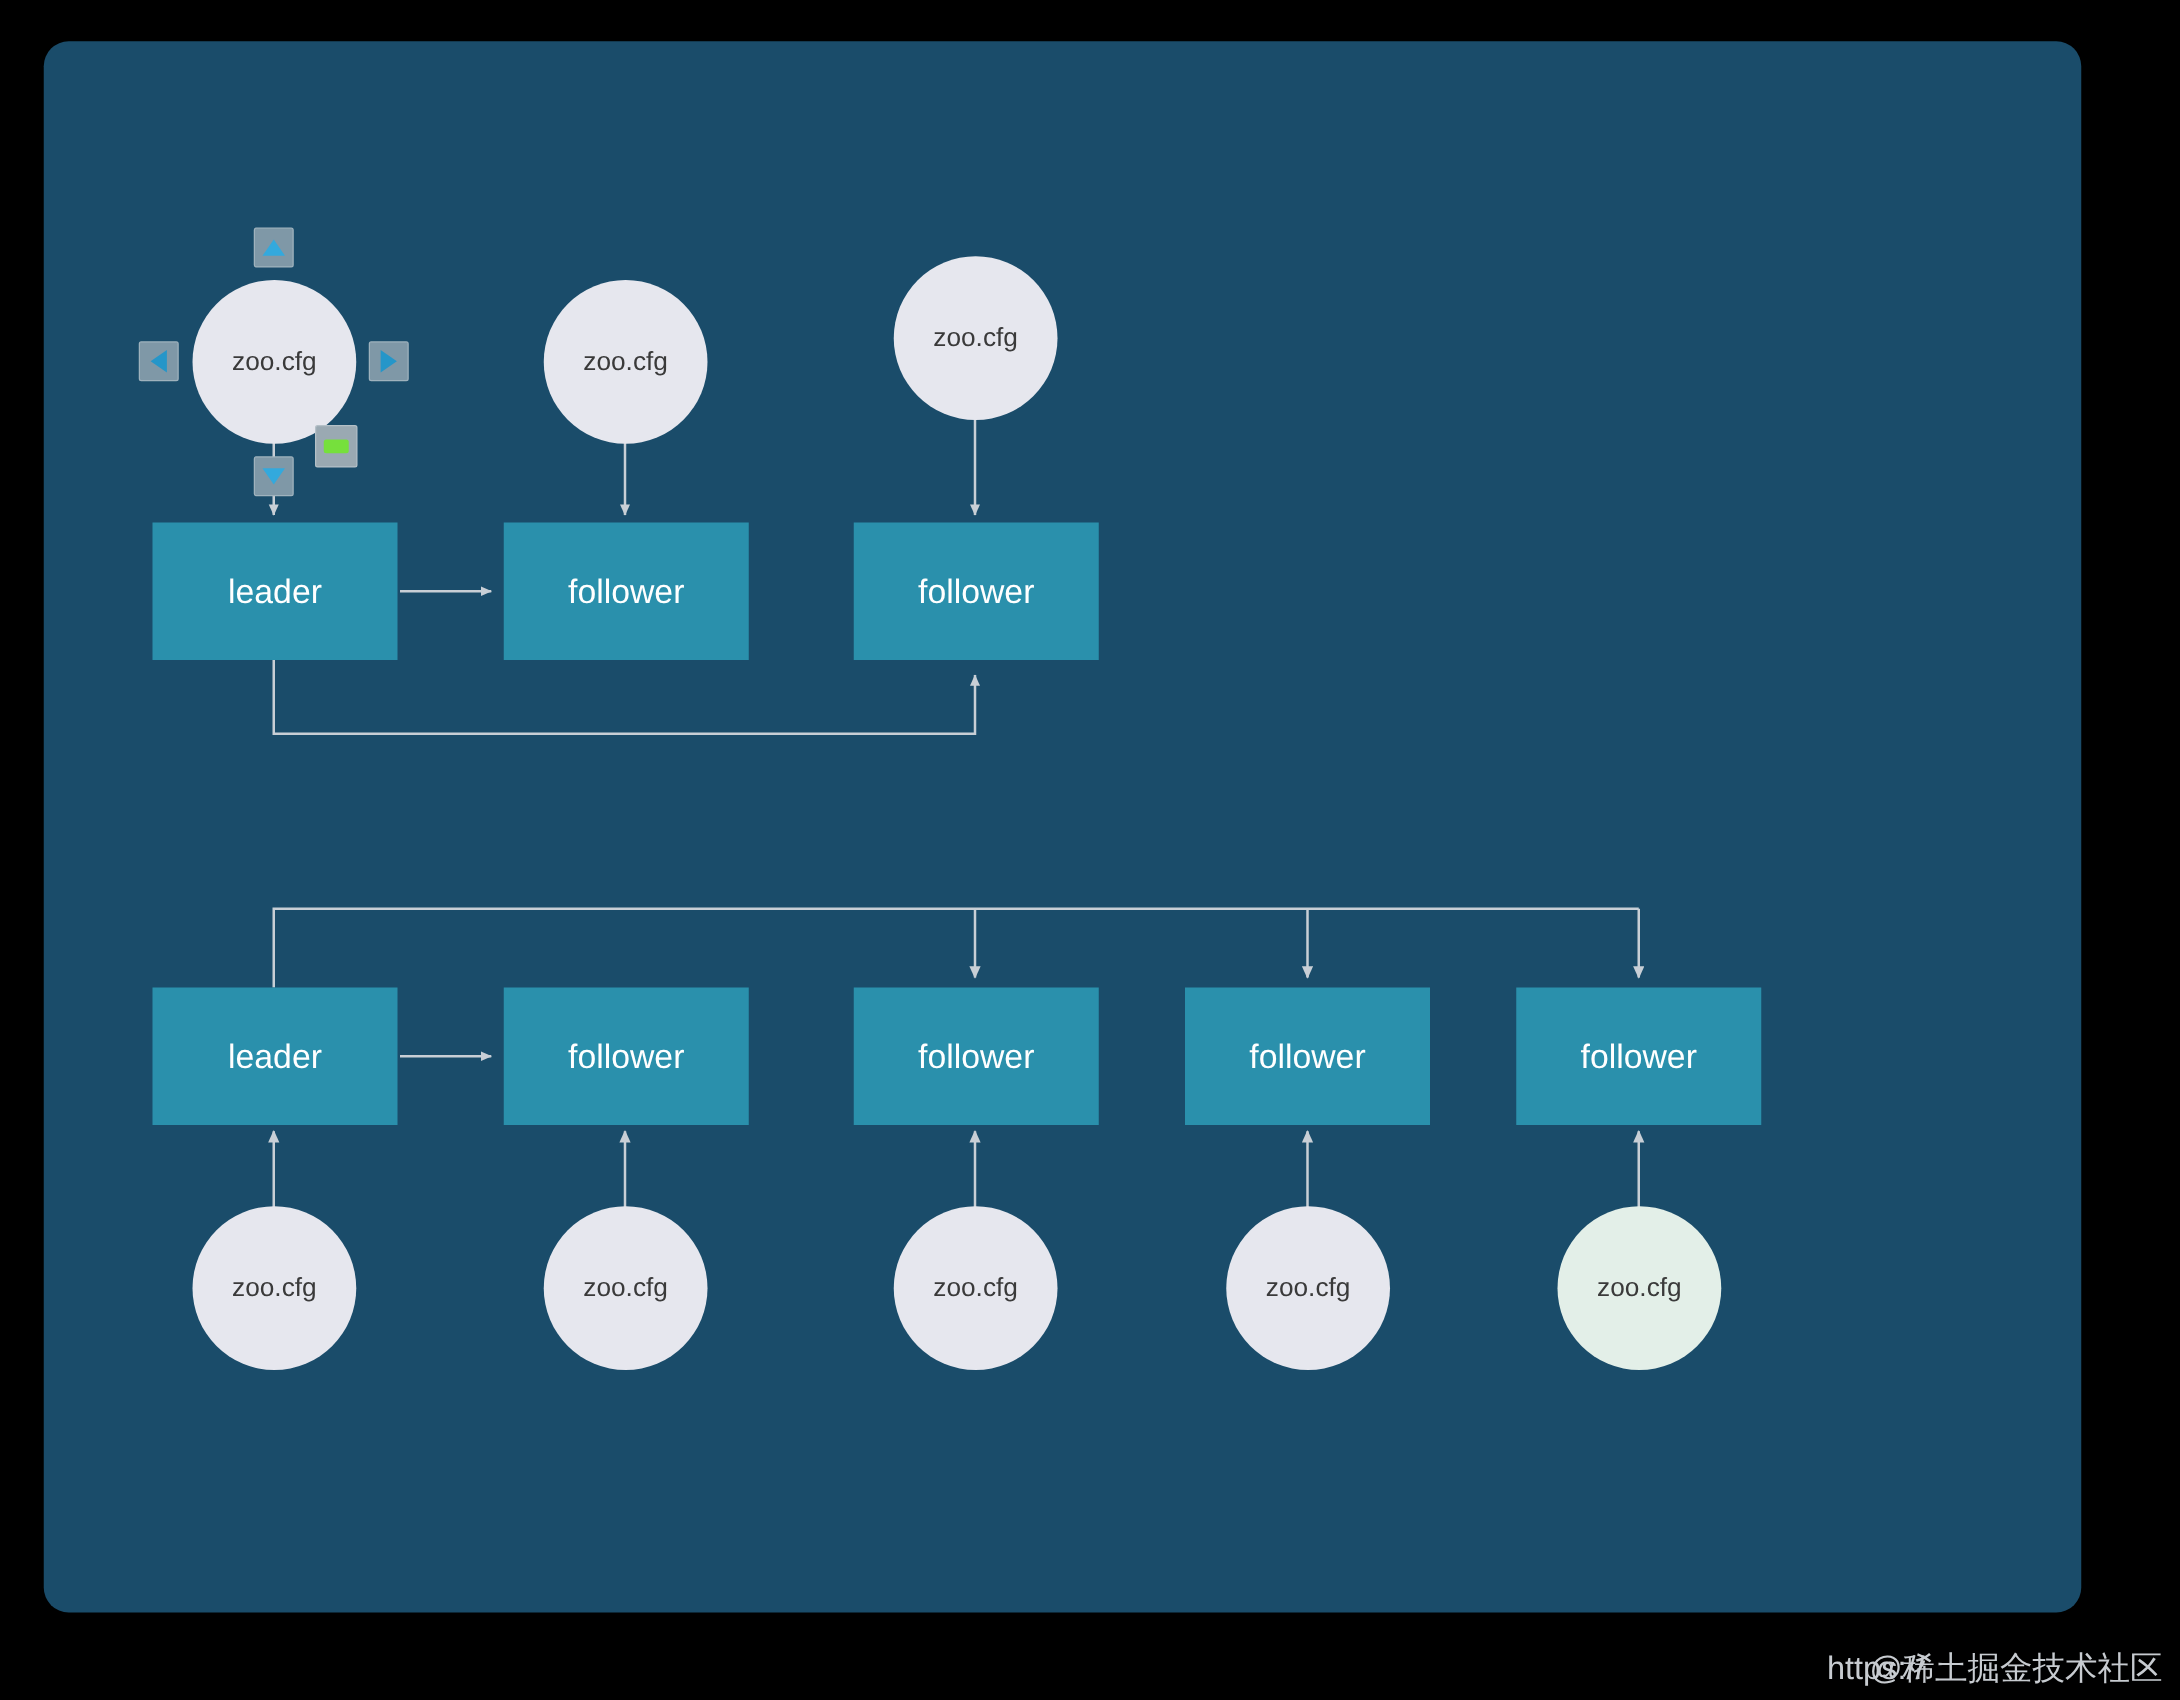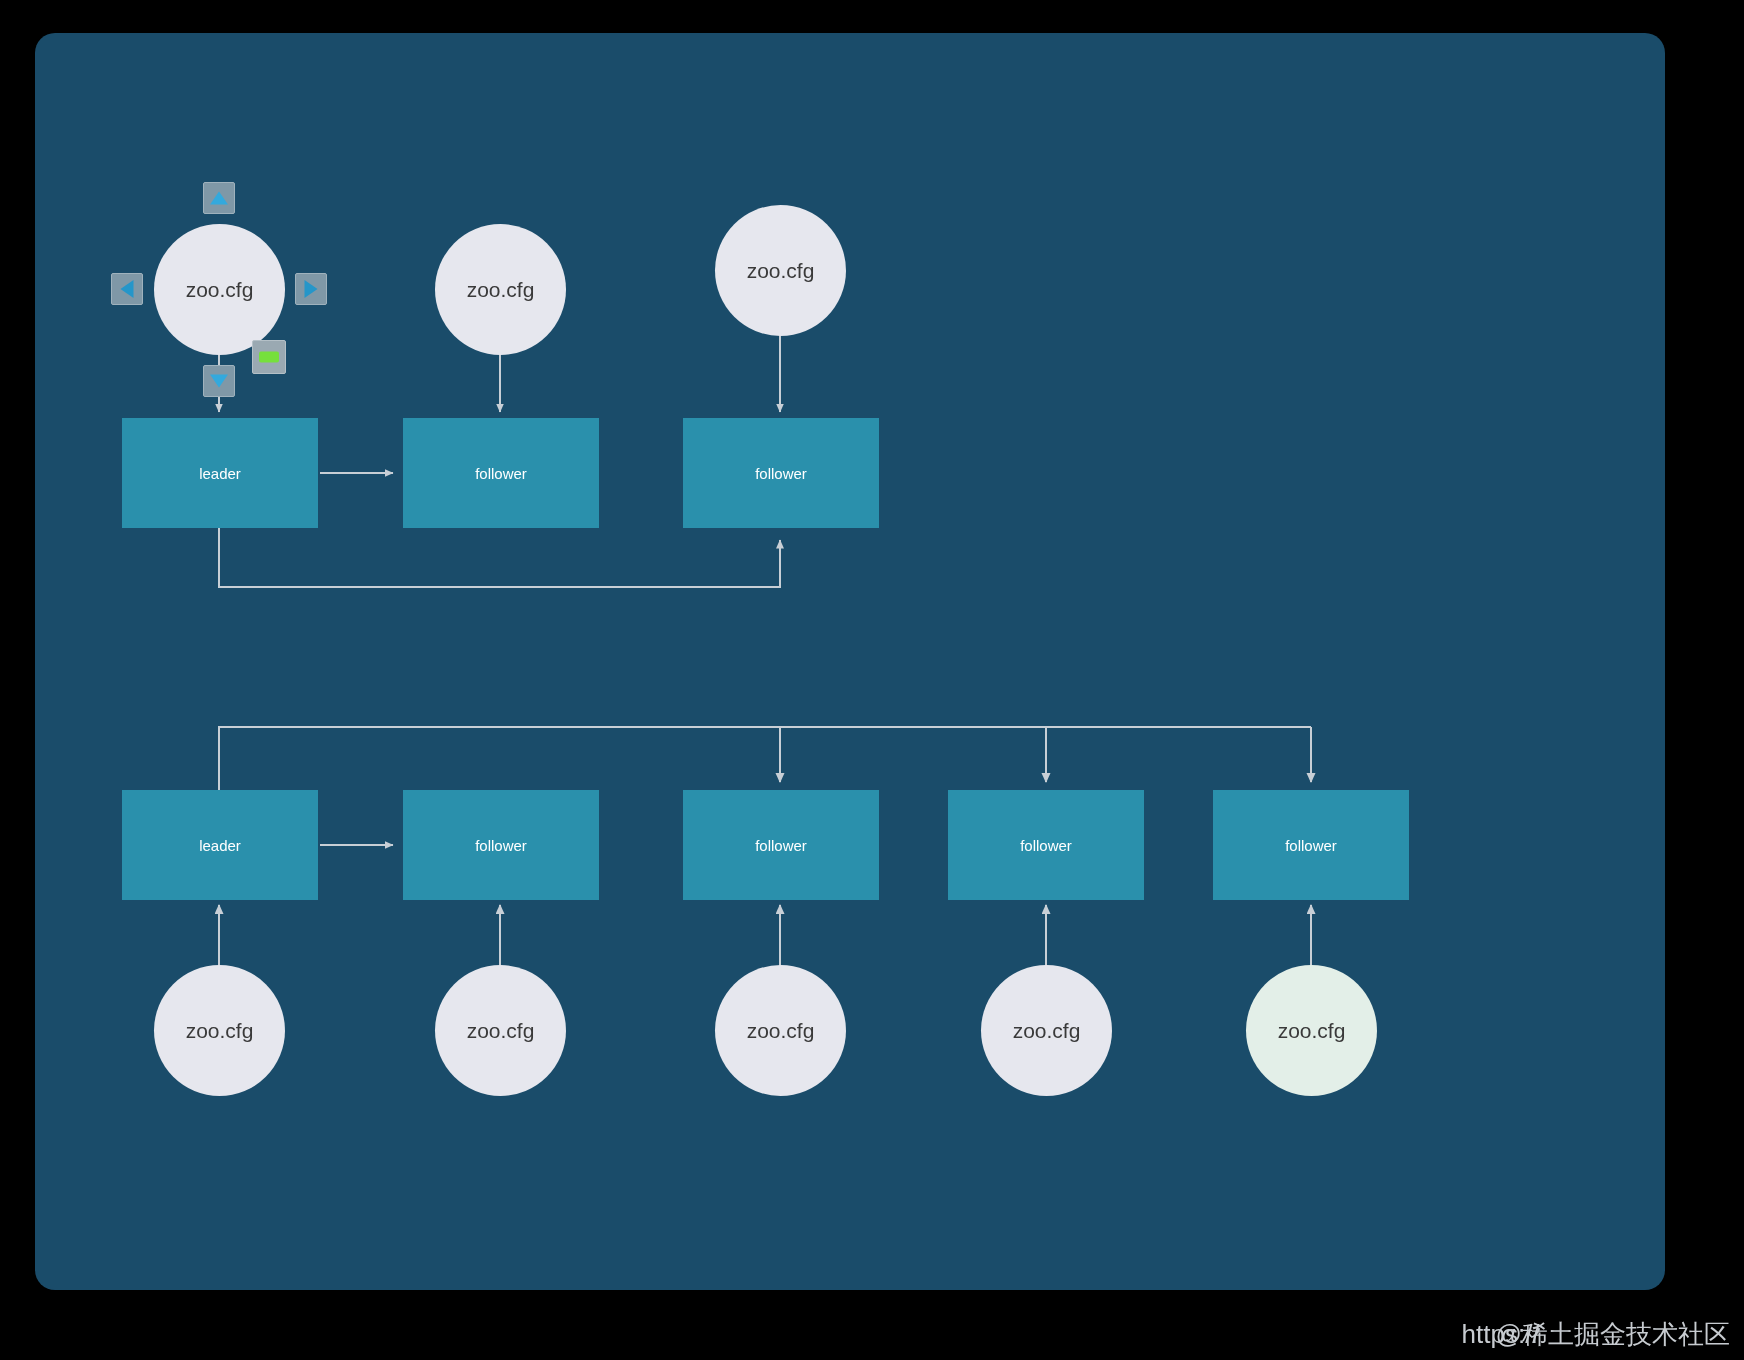--- a/index.html
+++ b/index.html
@@ -75,21 +75,21 @@
   }
 
   
   .box-node {
     position: absolute;
     background: #2a90ac;
     display: flex;
     align-items: center;
     justify-content: center;
     color: #ffffff;
-    font-size: 15px;
+    font-size: 27px;
     font-family: "Liberation Sans", sans-serif;
     box-sizing: border-box;
   }
 
   
   .dir-handle {
     position: absolute;
     width: 32px;
     height: 32px;
     background: #7f98a7;

